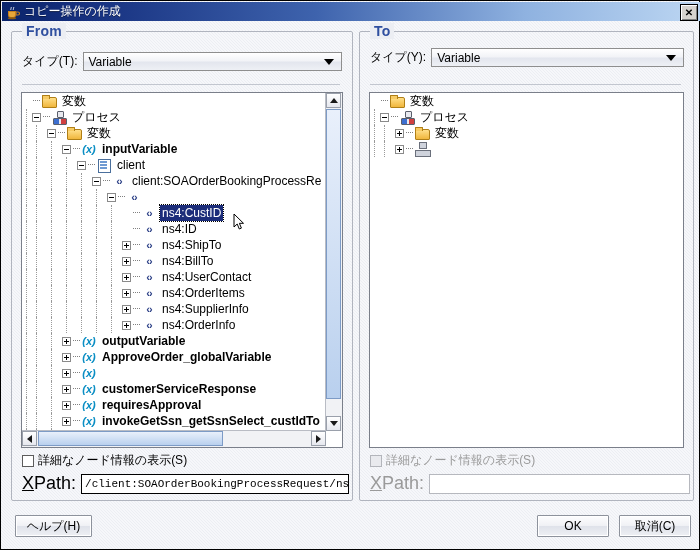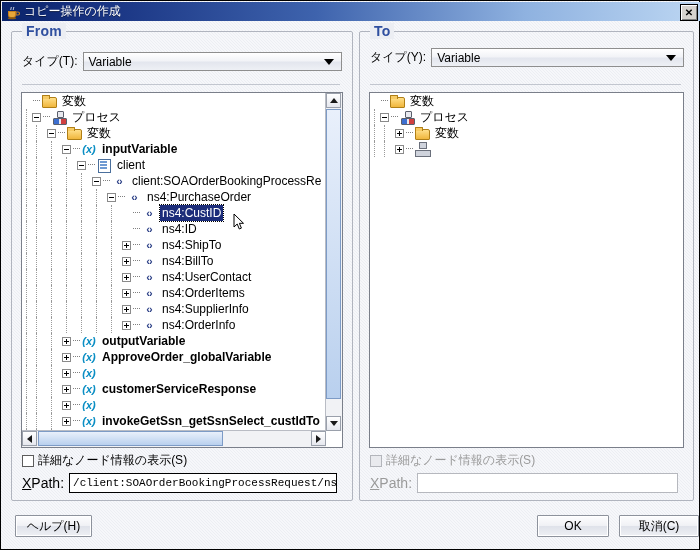--- a/index.html
+++ b/index.html
@@ -176,21 +176,21 @@
   
   .chk-row{position:absolute;display:flex;align-items:center;font-size:12px;color:#000;}
   .chk-row.disabled{color:#9a9a9a;}
   .chk{
     width:12px;height:12px;flex:none;margin-right:4px;box-sizing:border-box;
     background:#ffffff;border:1px solid #5c5c5c;
   }
   .chk-row.disabled .chk{background:#e9eaee;border-color:#b3b5bb;}
   
   .xp-row{position:absolute;display:flex;align-items:center;}
-  .xp-label{font-size:14px;color:#000;margin-right:5px;white-space:nowrap;}
+  .xp-label{font-size:18px;color:#000;margin-right:5px;white-space:nowrap;}
   .xp-label.disabled{color:#9a9a9a;}
   .xp-field{
     height:20px;box-sizing:border-box;border:1px solid #000000;background:#ffffff;
     font-family:"Liberation Mono","DejaVu Sans Mono",monospace;font-size:11px;
     color:#000;display:flex;align-items:center;padding-left:3px;overflow:hidden;white-space:nowrap;
   }
   .xp-field.disabled{border-color:#b6b8be;background:#ffffff;}
   
   .btn{
     position:absolute;height:22px;box-sizing:border-box;
@@ -291,21 +291,20 @@
           <div class="tnode">
             <span class="ind v" style="width: 10px;"></span>
             <span class="ind v" style="width: 15px;"></span>
             <span class="ind v" style="width: 15px;"></span>
             <span class="ind v" style="width: 15px;"></span>
             <span class="ind v" style="width: 15px;"></span>
             <span class="ind v" style="width: 15px;"></span>
             <span class="exp minus"></span>
             <span class="dots"></span>
             <span class="ic ic-elem">‹›</span>
-            <span class="lbl">ns4:PurchaseOrder</span>
           </div>
           <div class="tnode sel">
             <span class="ind v" style="width: 10px;"></span>
             <span class="ind v" style="width: 15px;"></span>
             <span class="ind v" style="width: 15px;"></span>
             <span class="ind v" style="width: 15px;"></span>
             <span class="ind v" style="width: 15px;"></span>
             <span class="ind v" style="width: 15px;"></span>
             <span class="ind v" style="width: 15px;"></span>
             <span class="exp none"></span>
@@ -439,20 +438,21 @@
             <span class="ic ic-var">(x)</span>
             <span class="lbl bold">customerServiceResponse</span>
           </div>
           <div class="tnode">
             <span class="ind v" style="width: 10px;"></span>
             <span class="ind v" style="width: 15px;"></span>
             <span class="ind v" style="width: 15px;"></span>
             <span class="exp plus"></span>
             <span class="dots"></span>
             <span class="ic ic-var">(x)</span>
+            <span class="lbl bold">requiresApproval</span>
           </div>
           <div class="tnode">
             <span class="ind v" style="width: 10px;"></span>
             <span class="ind v" style="width: 15px;"></span>
             <span class="ind v" style="width: 15px;"></span>
             <span class="exp plus"></span>
             <span class="dots"></span>
             <span class="ic ic-var">(x)</span>
             <span class="lbl bold">invokeGetSsn_getSsnSelect_custIdTo</span>
           </div>
@@ -560,21 +560,21 @@
       </span>
     </div>
   </div>
 
   <div class="btn" style="left:14px;top:514px;width:77px;">
     <span>ヘルプ(H)</span>
   </div>
   <div class="btn" style="left:536px;top:514px;width:72px;">
     <span>OK</span>
   </div>
-  <div class="btn" style="left:618px;top:514px;width:80px;">
+  <div class="btn" style="left:618px;top:514px;width:72px;">
     <span>取消(C)</span>
   </div>
 
   <span class="cursor" style="left:232px;top:212px;">
     <svg width="12" height="18" viewBox="0 0 12 18">
       <path d="M1 1 L1 14 L4.2 11 L6.3 16 L8.4 15.1 L6.4 10.3 L10.5 10.3 Z" fill="#ffffff" stroke="#000000" stroke-width="1"></path>
     </svg>
   </span>
 
 </div>

